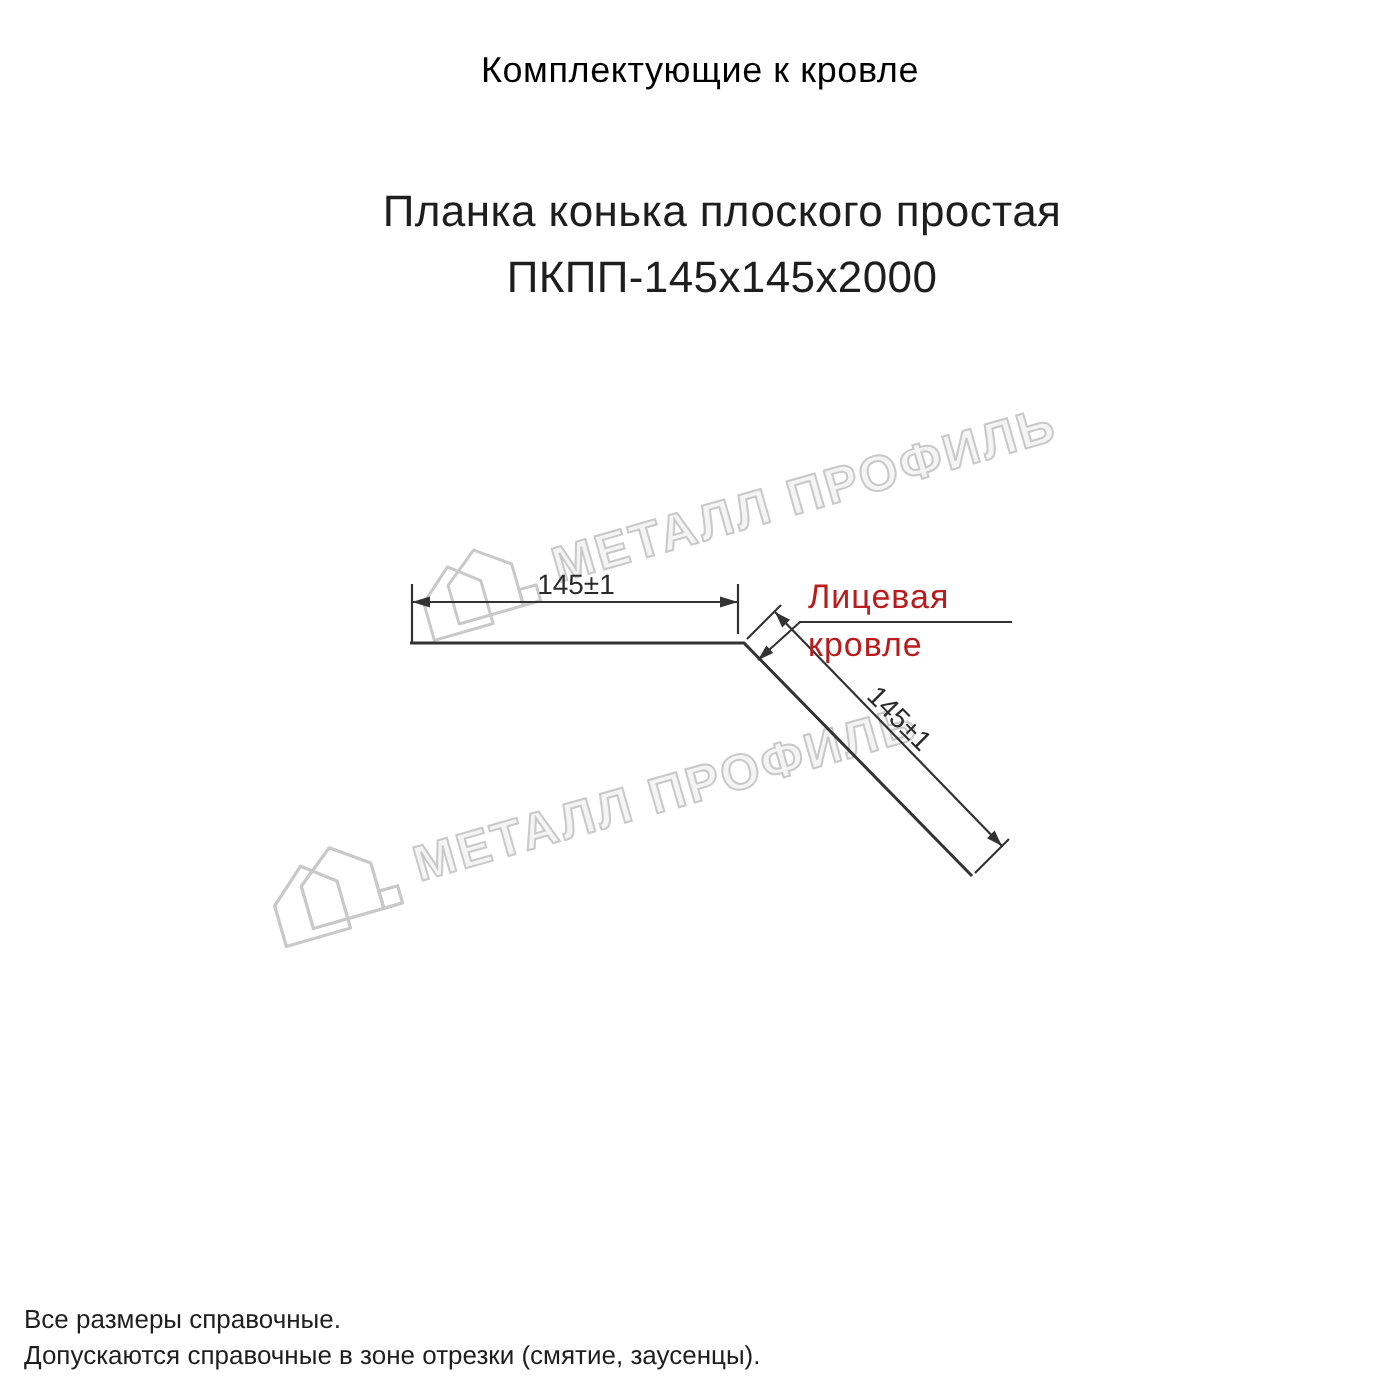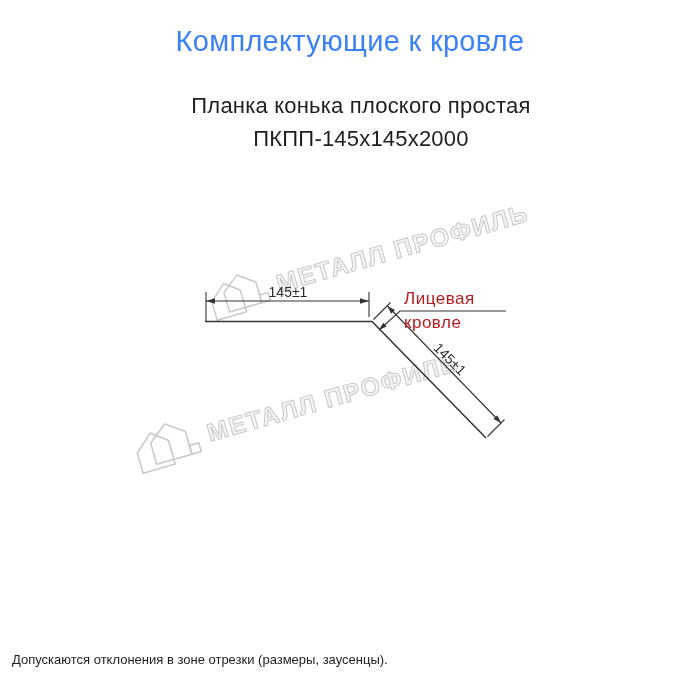--- a/index.html
+++ b/index.html
@@ -3,21 +3,21 @@
 <meta charset="utf-8">
 <style>
   html,body{margin:0;padding:0;}
   body{
     width:700px;height:700px;background:#ffffff;overflow:hidden;position:relative;
     font-family:"Liberation Sans","DejaVu Sans",sans-serif;color:#1f1f1f;
   }
   
   .title{
     position:absolute;top:25px;left:0;width:700px;text-align:center;
-    font-size:29px;letter-spacing:.3px;color:#3b82f6;z-index:3;
+    font-size:18px;letter-spacing:.3px;color:#000000;z-index:3;
   }
   .subtitle{
     position:absolute;top:89px;left:11px;width:700px;text-align:center;
     font-size:22px;line-height:33px;letter-spacing:.2px;color:#1e1e1e;z-index:3;
   }
   
   .watermark{
     position:absolute;display:flex;align-items:center;z-index:1;
     transform:rotate(-16deg);pointer-events:none;
   }
@@ -106,14 +106,15 @@
 
 <div class="dim-label dim-h">145±1</div>
 <div class="dim-label dim-leg">145±1</div>
 
 <div class="face-label">
   <div class="l1">Лицевая</div>
   <div class="l2">кровле</div>
 </div>
 
 <div class="notes">
-  <div>Допускаются отклонения в зоне отрезки (размеры, заусенцы).</div>
+  <div>Все размеры справочные.</div>
+  <div>Допускаются справочные в зоне отрезки (смятие, заусенцы).</div>
 </div>
 
 </body></html>

